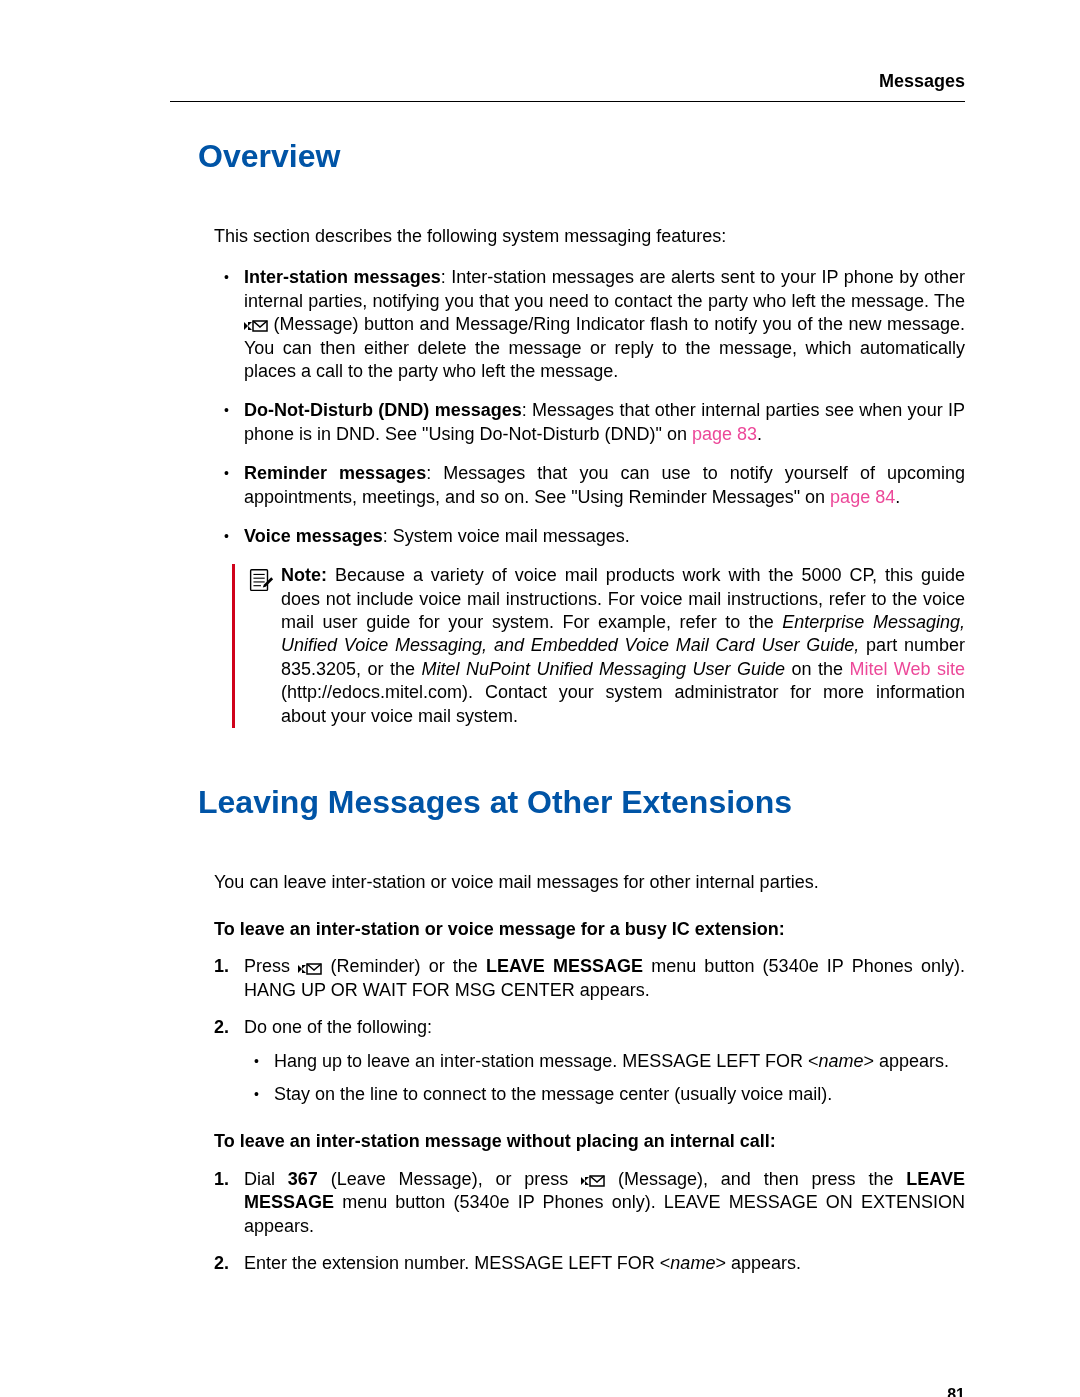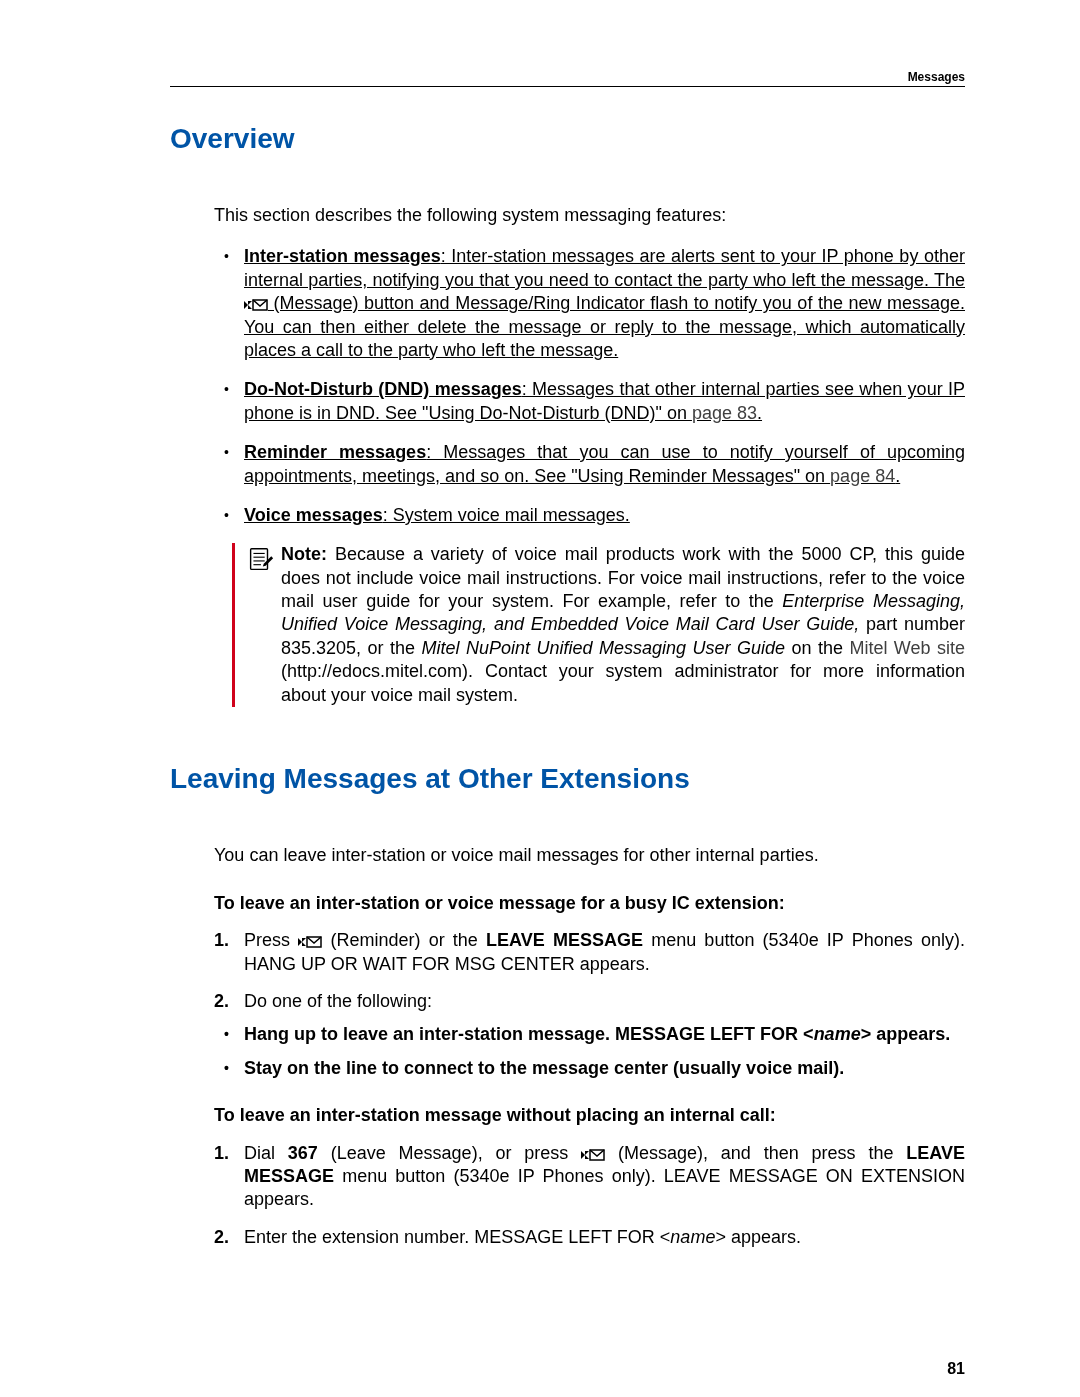--- a/index.html
+++ b/index.html
@@ -7,52 +7,52 @@
   body {
     font-family: Arial, Helvetica, sans-serif;
     font-size: 18px;
     color: #000;
     line-height: 1.3;
     padding: 70px 115px 60px 170px;
   }
   .header-row {
     text-align: right;
     font-weight: bold;
-    font-size: 12px;
+    font-size: 18px;
     border-bottom: 1.5px solid #000;
-    padding-bottom: 0;
+    padding-bottom: 8px;
     margin-bottom: 34px;
   }
   h1 {
-    font-size: 28px;
+    font-size: 32px;
     font-weight: bold;
     color: #0054a6;
     margin-bottom: 22px;
+    margin-left: 28px;
   }
   .section { margin-bottom: 54px; }
   .intro { margin-left: 44px; margin-bottom: 18px; margin-top: 47px; }
   ul.bullets {
     list-style: none;
     margin-left: 74px;
   }
   ul.bullets > li {
     position: relative;
     margin-bottom: 16px;
     text-align: justify;
-    text-decoration: underline;
   }
   ul.bullets > li::before {
     content: "•";
     position: absolute;
     left: -20px;
     top: 0;
     font-size: 14px;
     line-height: 22px;
   }
-  .link { color: #404040; }
+  .link { color: #ec4899; }
   .msg-icon {
     display: inline-block;
     vertical-align: middle;
     width: 24px; height: 16px;
     position: relative;
   }
   .msg-icon svg { width: 24px; height: 16px; }
 
   .note-box {
     display: flex;
@@ -88,22 +88,22 @@
     margin-bottom: 14px;
     text-align: justify;
   }
   ol.steps > li > .num {
     position: absolute;
     left: -30px;
     font-weight: bold;
   }
   ul.subbullets {
     list-style: none;
+    margin-left: 30px;
     margin-top: 10px;
-    font-weight: bold;
   }
   ul.subbullets > li {
     position: relative;
     margin-bottom: 10px;
   }
   ul.subbullets > li::before {
     content: "•";
     position: absolute;
     left: -20px;
     top: 0;

